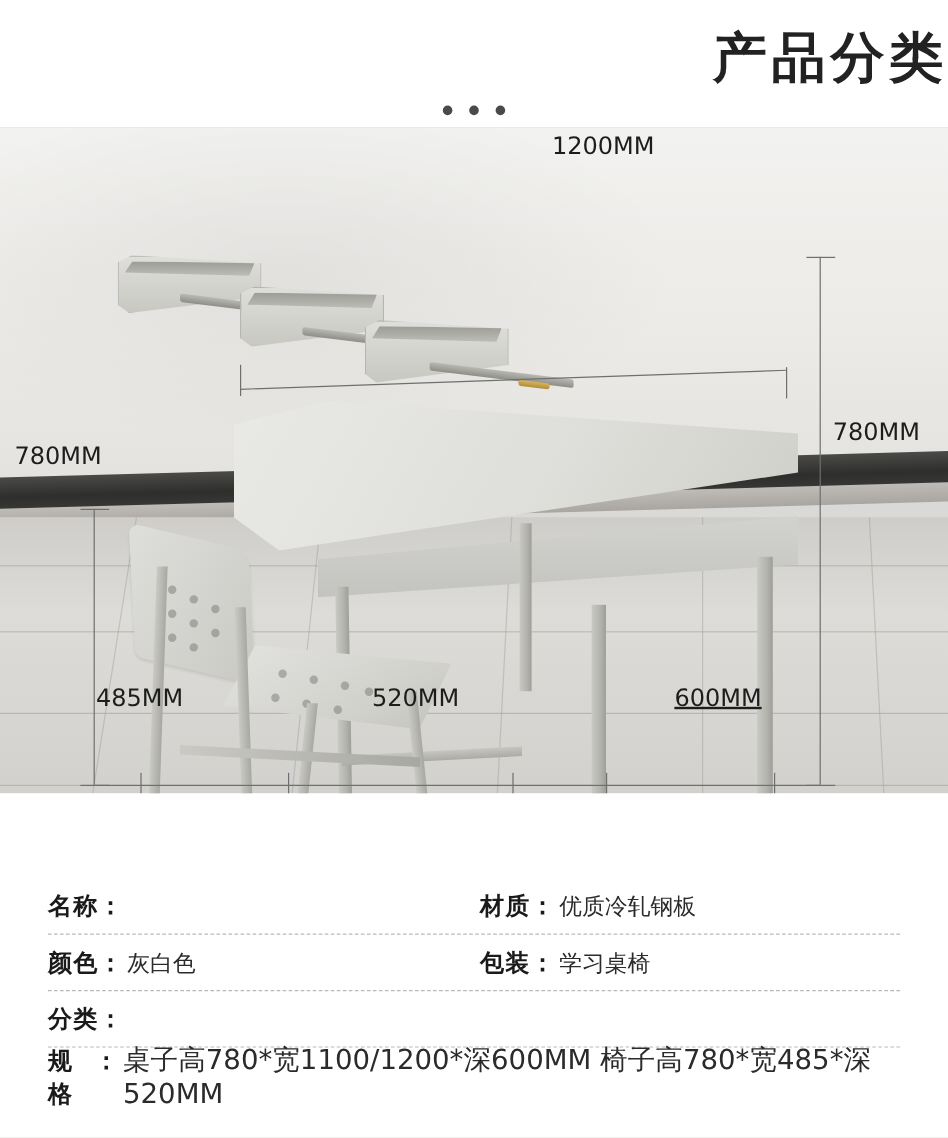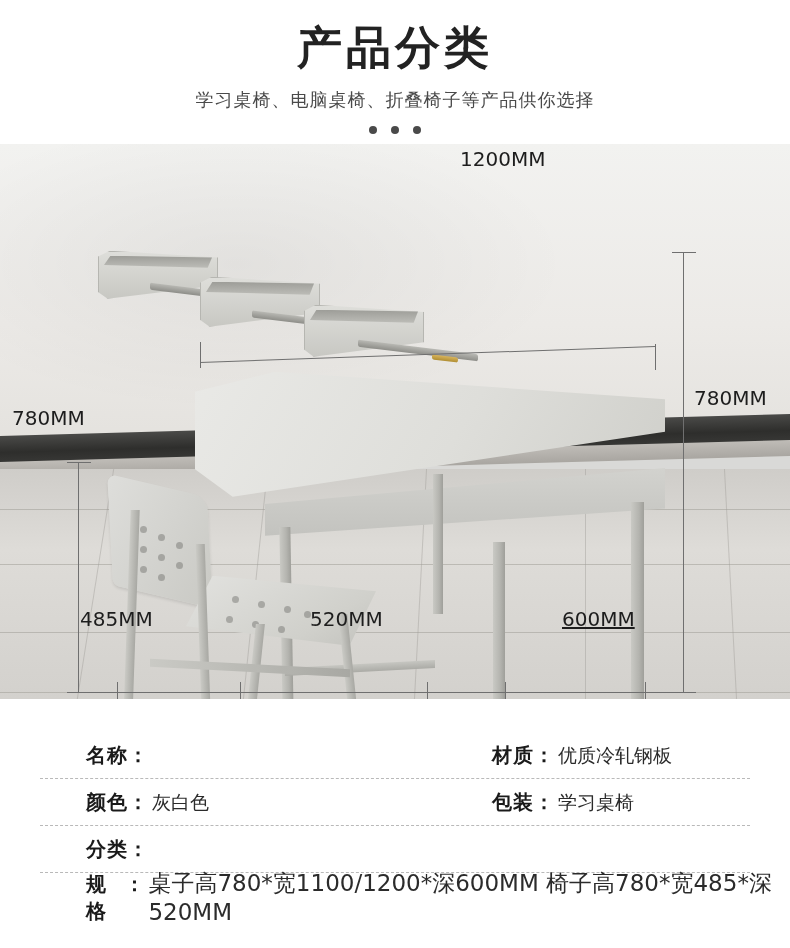--- a/index.html
+++ b/index.html
@@ -9,21 +9,21 @@
     height: 948px;
     background: #ffffff;
     font-family: "DejaVu Sans", "Liberation Sans", sans-serif;
     overflow: hidden;
     position: relative;
   }
 
   
   .header {
     padding-top: 22px;
-    text-align: center;
+    text-align: right;
     background: #ffffff;
   }
   .header-title {
     font-size: 45px;
     font-weight: bold;
     color: #222222;
     letter-spacing: 4px;
     line-height: 1.15;
   }
   .header-sub {
@@ -194,21 +194,20 @@
     display: flex;
     align-items: center;
     border-bottom: 1px dashed #b9b9b9;
     height: 47px;
   }
   .spec-row:last-child { border-bottom: none; }
   .spec-cell {
     display: flex;
     align-items: baseline;
     flex: 0 0 auto;
-    margin-left: 46px;
   }
   .spec-cell.left { width: 360px; }
   .spec-cell.right { width: 340px; }
   .spec-cell.full { width: 100%; }
   .spec-key {
     font-size: 20px;
     font-weight: bold;
     color: #1a1a1a;
     letter-spacing: 1px;
   }
@@ -219,21 +218,20 @@
     font-size: 19px;
     color: #2b2b2b;
   }
   .spec-val.small { font-size: 23px; }
 </style>
 </head>
 <body>
 
 <div class="header">
   <div class="header-title">产品分类</div>
-  <div class="header-sub">学习桌椅、电脑桌椅、折叠椅子等产品供你选择</div>
   <div class="dots">
     <span></span>
     <span></span>
     <span></span>
   </div>
 </div>
 
 <div class="photo">
 
   <div class="wall"></div>

